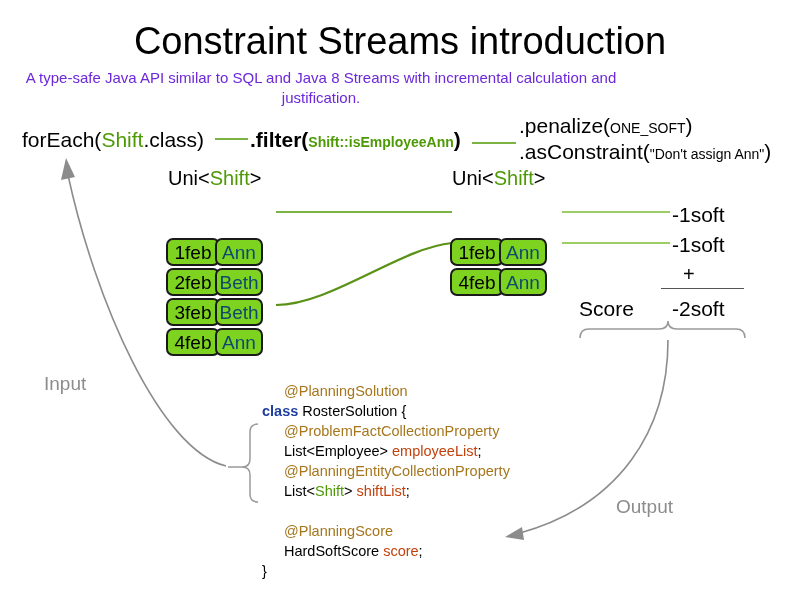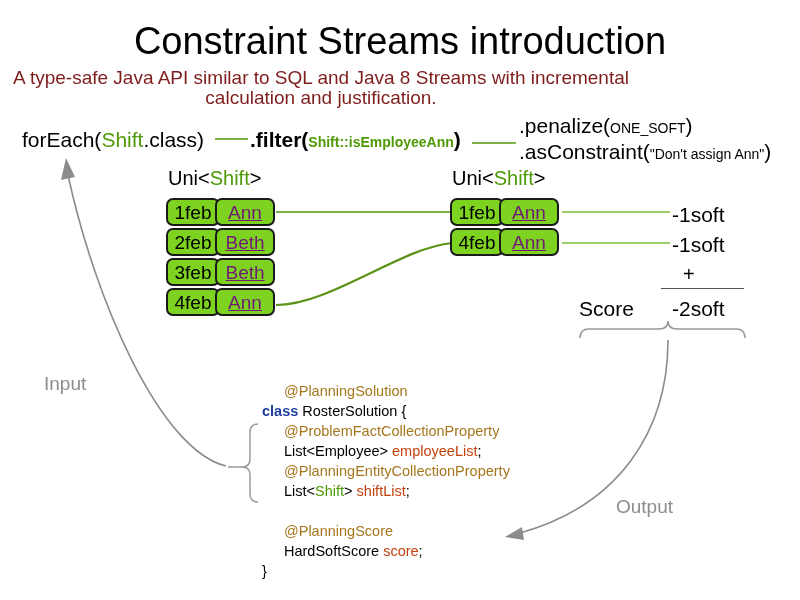--- a/index.html
+++ b/index.html
@@ -30,23 +30,23 @@
     text-align: center;
     font-size: 38px;
     line-height: 46px;
     letter-spacing: 0px;
     color: #000;
   }
   .subtitle {
     left: 0; top: 68px;
     width: 642px;
     text-align: center;
-    font-size: 19px;
+    font-size: 15px;
     line-height: 20px;
-    color: #7f1d1d;
+    color: #6d28d9;
   }
 
   
   .code-lg { font-size: 21px; line-height: 26px; white-space: nowrap; }
   .code-sm { font-size: 14px; }
   .g { color: #4e9a06; }
   .blk { color: #000; }
 
   #foreach { left: 22px; top: 127px; }
   #filter  { left: 250px; top: 127px; font-weight: bold; }
@@ -56,38 +56,38 @@
   
   .uni { font-size: 20px; line-height: 24px; white-space: nowrap; }
   #uni-left  { left: 168px; top: 166px; }
   #uni-right { left: 452px; top: 166px; }
 
   
   .shift-row {
     display: flex;
     align-items: stretch;
     height: 28px;
+    margin-top: 40px;
   }
   .cell {
     background: #7ed321;
     border: 2px solid #1a1a1a;
     border-radius: 7px;
     display: flex;
     align-items: center;
     justify-content: center;
     font-size: 19px;
     line-height: 19px;
     box-sizing: border-box;
   }
   .cell-date { width: 54px; color: #000000; }
   .cell-name {
-    width: 60px;
-    color: #701a75;
+    width: 48px;
+    color: #0c4a6e;
     margin-left: -5px;
-    text-decoration: underline;
   }
   #facts-left  { left: 166px; top: 198px; }
   #facts-right { left: 450px; top: 198px; }
   .stack > .shift-row + .shift-row { margin-top: 2px; }
 
   
   .soft { font-size: 21px; line-height: 24px; white-space: nowrap; text-align: center; }
   #soft1 { left: 672px; top: 203px; }
   #soft2 { left: 672px; top: 233px; }
   #plus  { left: 683px; top: 264px; font-size: 20px; line-height: 20px; }

